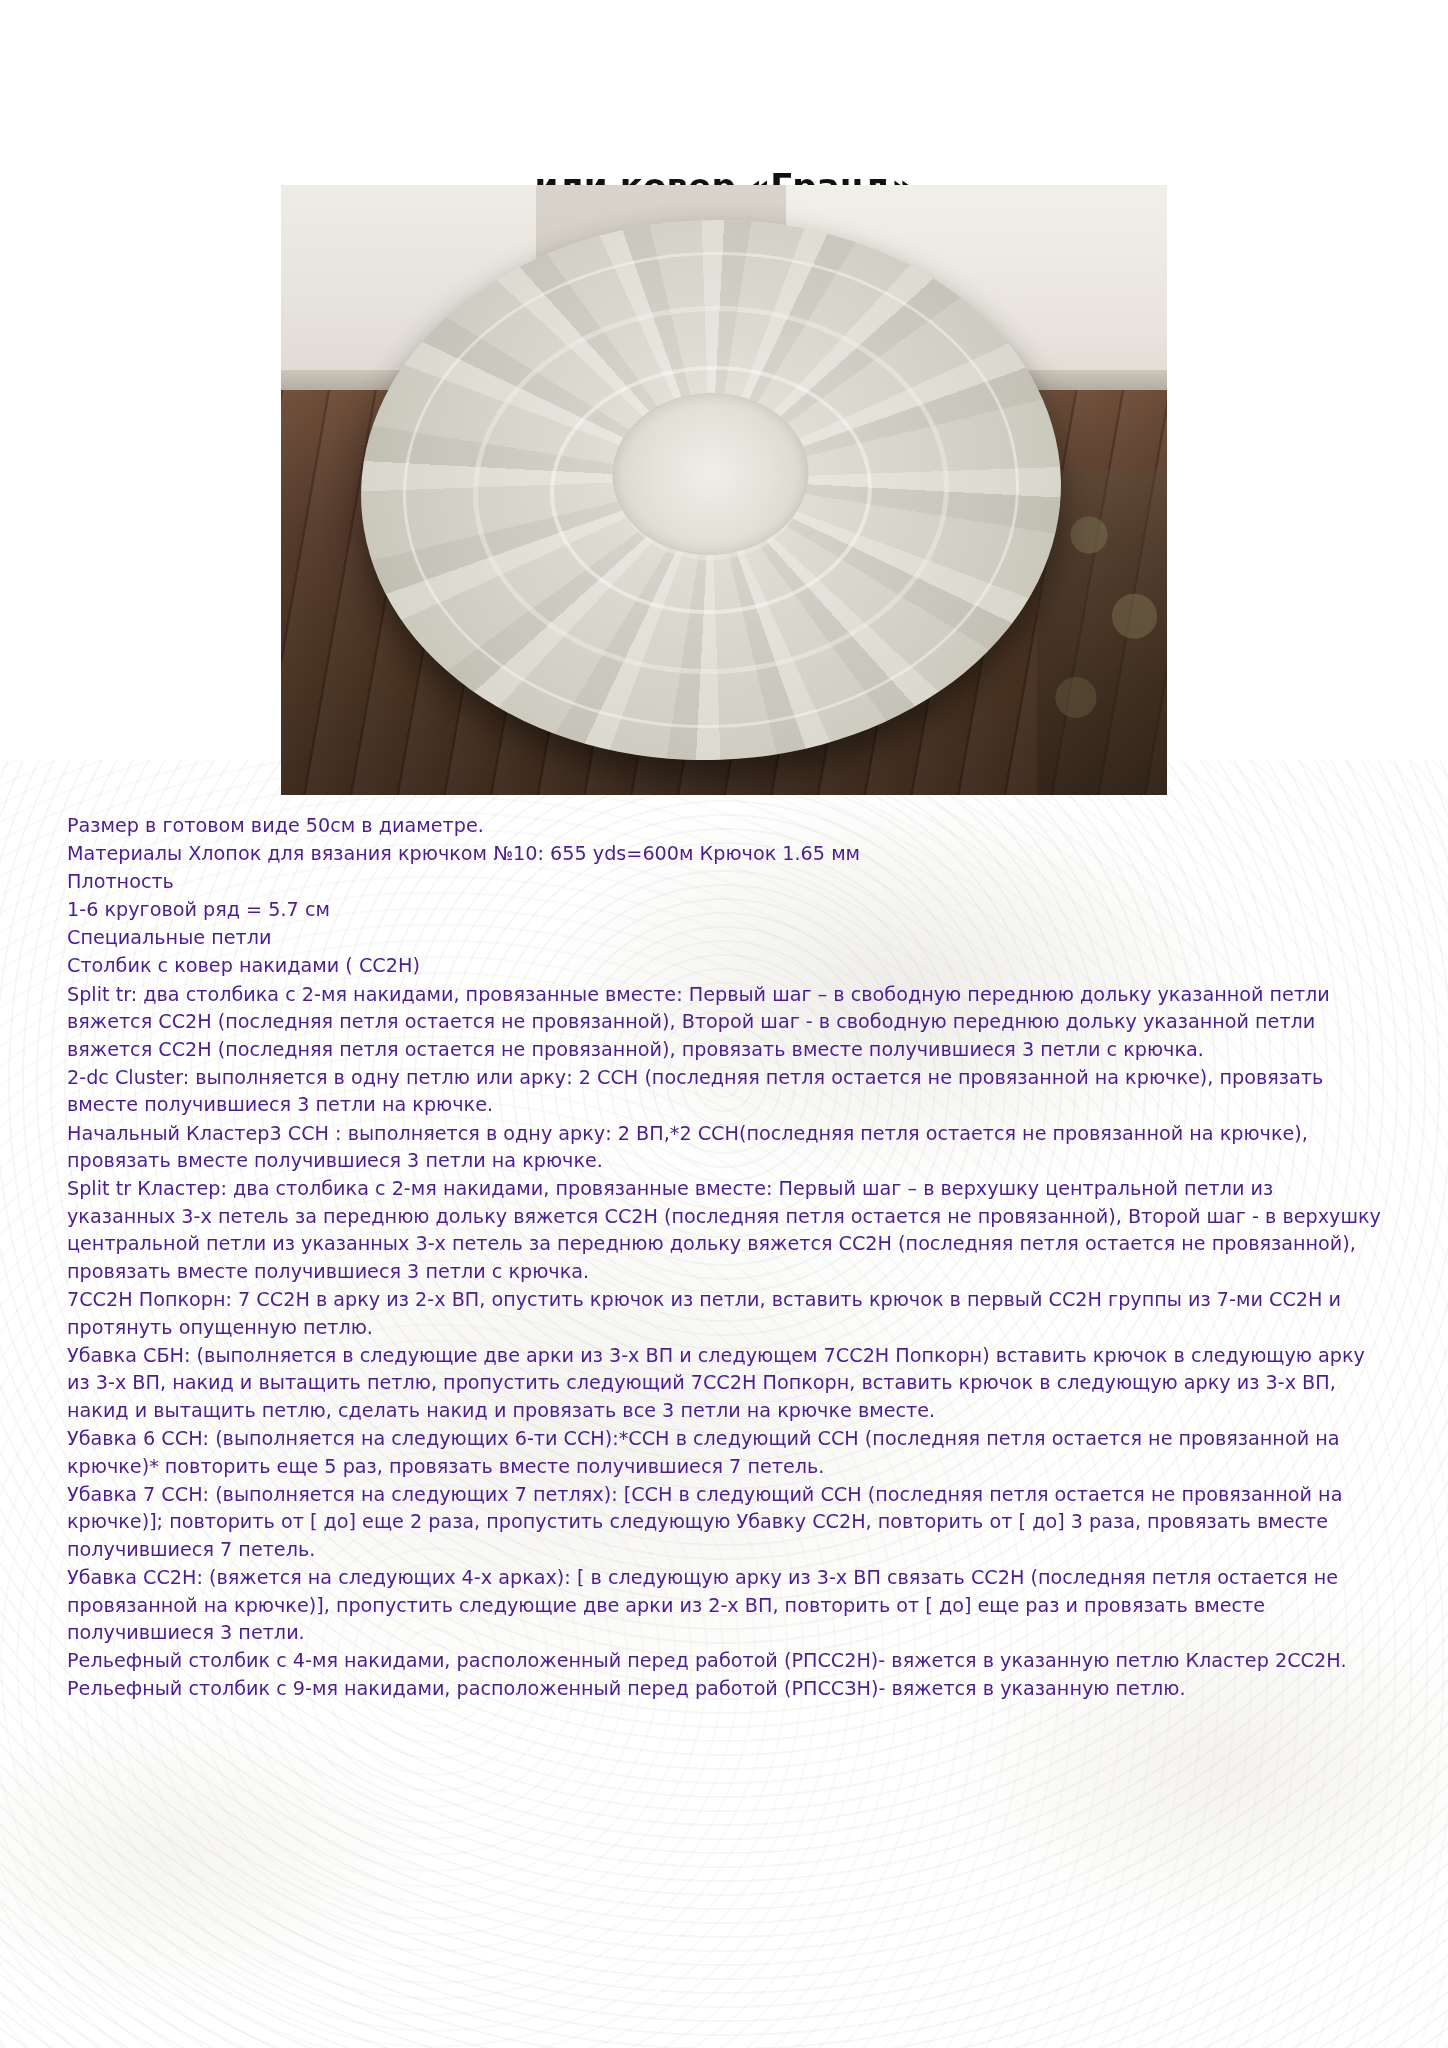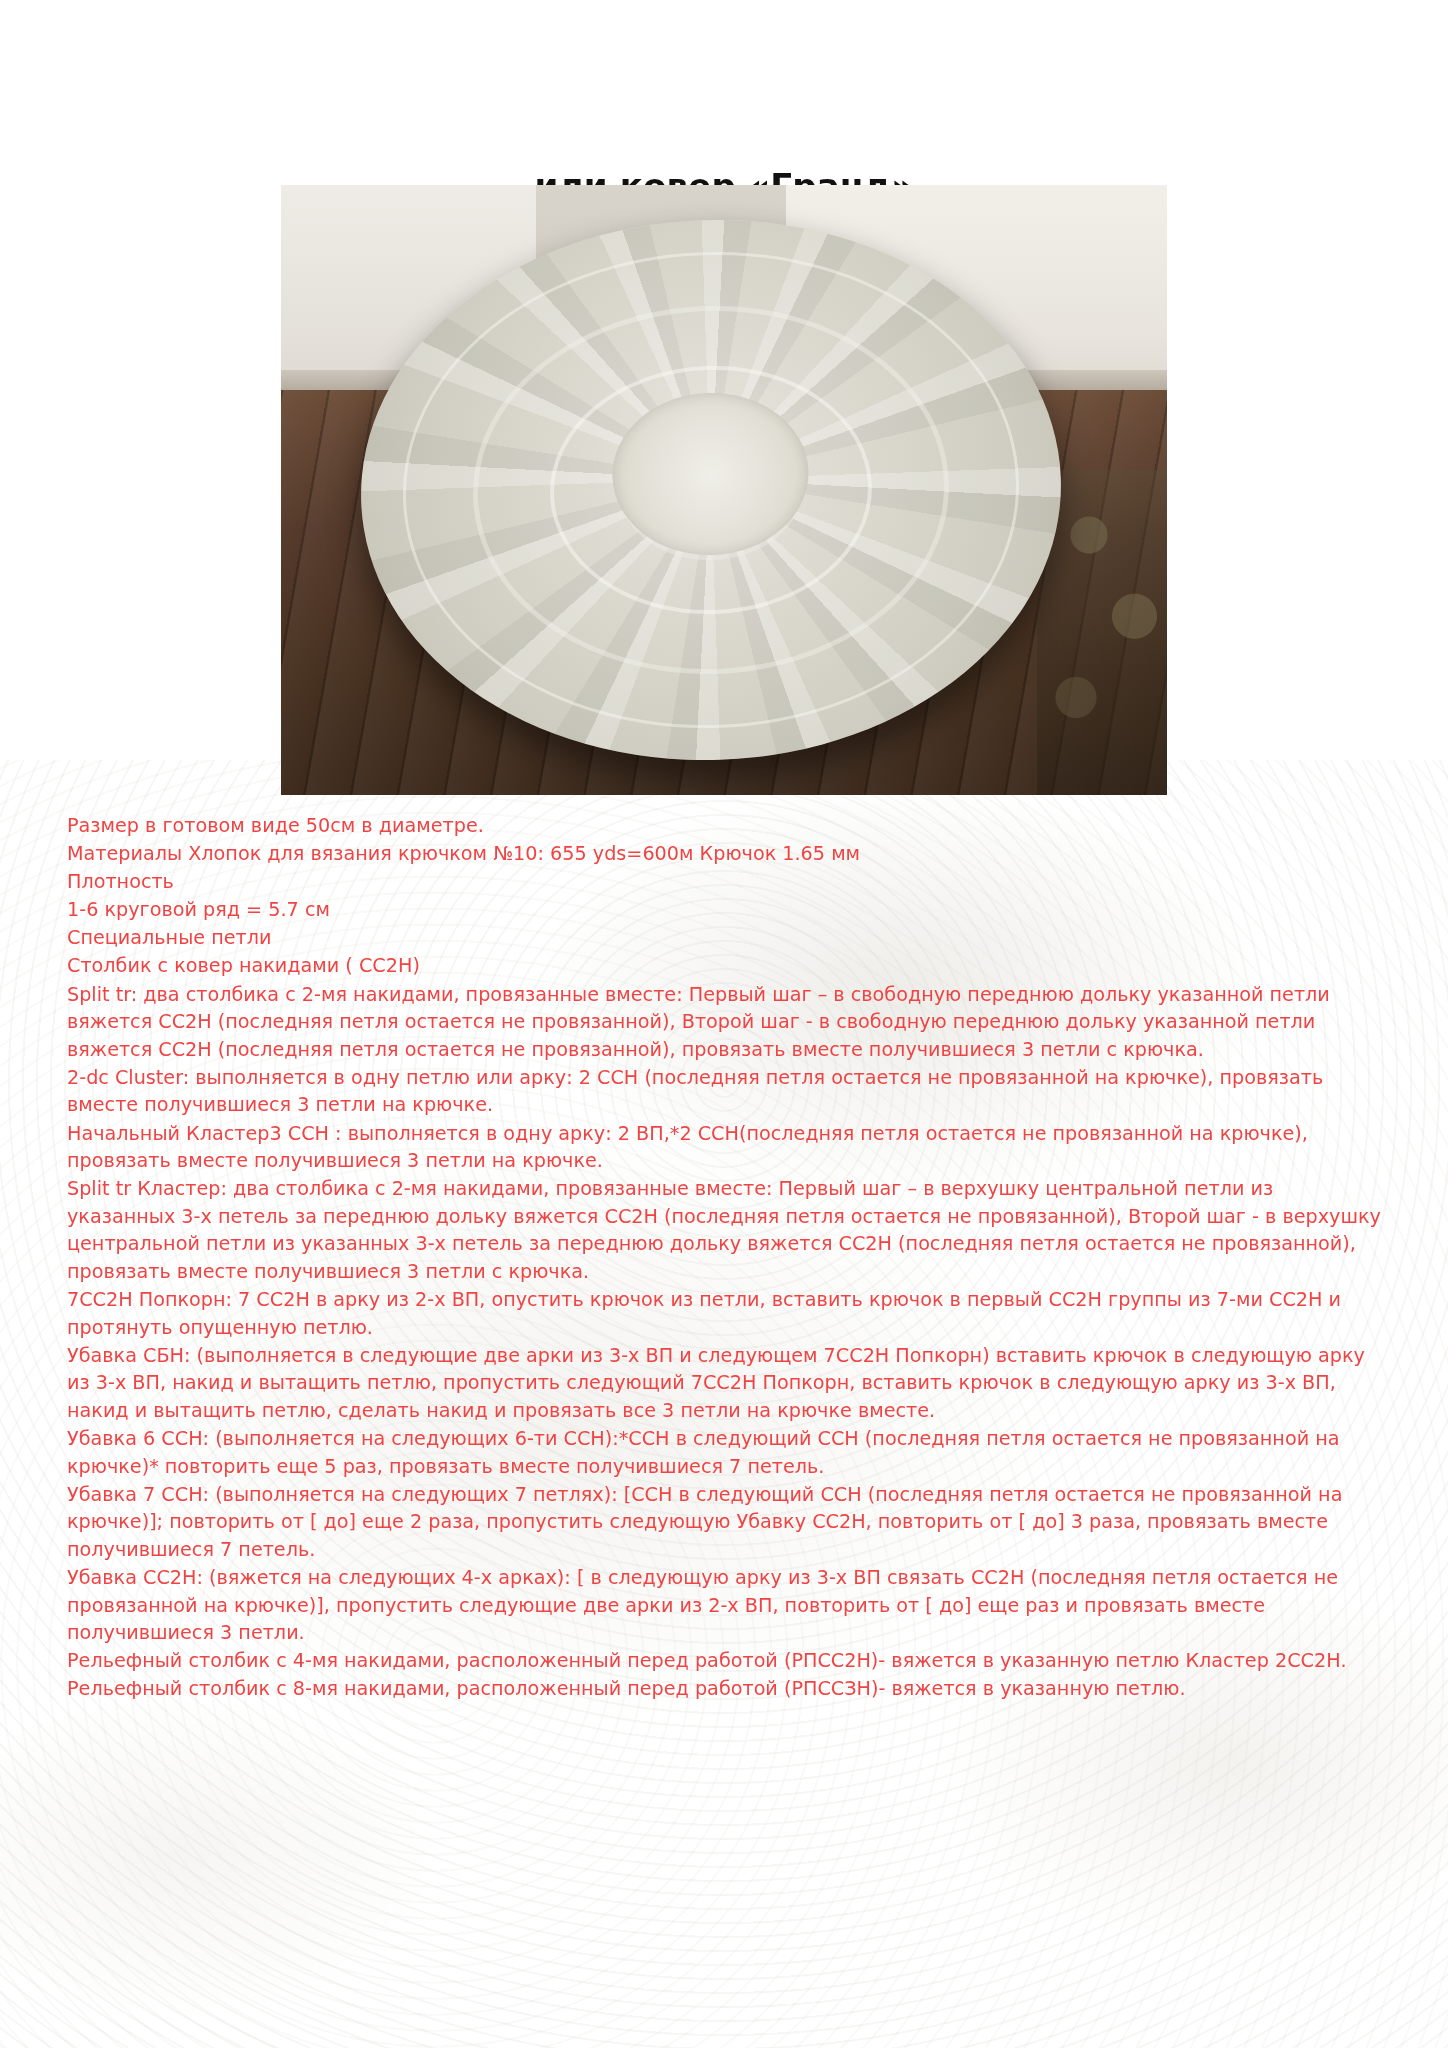--- a/index.html
+++ b/index.html
@@ -164,21 +164,21 @@
     -webkit-mask-image: radial-gradient(circle at 50% 48%, rgba(0,0,0,0) 88%, rgba(0,0,0,1) 92%, rgba(0,0,0,0) 100%);
   }
 
   .body-text {
     position: absolute;
     left: 67px;
     top: 812px;
     width: 1320px;
     font-size: 19.2px;
     line-height: 27.6px;
-    color: #ef4444;
+    color: #4c1d95;
   }
   .body-text p {
     margin: 0 0 0.5px 0;
     text-align: left;
   }
 </style>
 </head>
 <body>
 
 <div class="bg-doily"></div>
@@ -219,16 +219,16 @@
     <p>Split tr: два столбика с 2-мя накидами, провязанные вместе: Первый шаг – в свободную переднюю дольку указанной петли вяжется СС2Н (последняя петля остается не провязанной), Второй шаг - в свободную переднюю дольку указанной петли вяжется СС2Н (последняя петля остается не провязанной), провязать вместе получившиеся 3 петли с крючка.</p>
     <p>2-dc Cluster: выполняется в одну петлю или арку: 2 ССН (последняя петля остается не провязанной на крючке), провязать вместе получившиеся 3 петли на крючке.</p>
     <p>Начальный Кластер3 ССН : выполняется в одну арку: 2 ВП,*2 ССН(последняя петля остается не провязанной на крючке), провязать вместе получившиеся 3 петли на крючке.</p>
     <p>Split tr Кластер: два столбика с 2-мя накидами, провязанные вместе: Первый шаг – в верхушку центральной петли из указанных 3-х петель за переднюю дольку вяжется СС2Н (последняя петля остается не провязанной), Второй шаг - в верхушку центральной петли из указанных 3-х петель за переднюю дольку вяжется СС2Н (последняя петля остается не провязанной), провязать вместе получившиеся 3 петли с крючка.</p>
     <p>7СС2Н Попкорн: 7 СС2Н в арку из 2-х ВП, опустить крючок из петли, вставить крючок в первый СС2Н группы из 7-ми СС2Н и протянуть опущенную петлю.</p>
     <p>Убавка СБН: (выполняется в следующие две арки из 3-х ВП и следующем 7СС2Н Попкорн) вставить крючок в следующую арку из 3-х ВП, накид и вытащить петлю, пропустить следующий 7СС2Н Попкорн, вставить крючок в следующую арку из 3-х ВП, накид и вытащить петлю, сделать накид и провязать все 3 петли на крючке вместе.</p>
     <p>Убавка 6 ССН: (выполняется на следующих 6-ти ССН):*ССН в следующий ССН (последняя петля остается не провязанной на крючке)* повторить еще 5 раз, провязать вместе получившиеся 7 петель.</p>
     <p>Убавка 7 ССН: (выполняется на следующих 7 петлях): [ССН в следующий ССН (последняя петля остается не провязанной на крючке)]; повторить от [ до] еще 2 раза, пропустить следующую Убавку СС2Н, повторить от [ до] 3 раза, провязать вместе получившиеся 7 петель.</p>
     <p>Убавка СС2Н: (вяжется на следующих 4-х арках): [ в следующую арку из 3-х ВП связать СС2Н (последняя петля остается не провязанной на крючке)], пропустить следующие две арки из 2-х ВП, повторить от [ до] еще раз и провязать вместе получившиеся 3 петли.</p>
     <p>Рельефный столбик с 4-мя накидами, расположенный перед работой (РПСС2Н)- вяжется в указанную петлю Кластер 2СС2Н.</p>
-    <p>Рельефный столбик с 8-мя накидами, расположенный перед работой (РПССЗН)- вяжется в указанную петлю.</p>
+    <p>Рельефный столбик с 9-мя накидами, расположенный перед работой (РПССЗН)- вяжется в указанную петлю.</p>
   </div>
 
 </div>
 
 </body></html>

